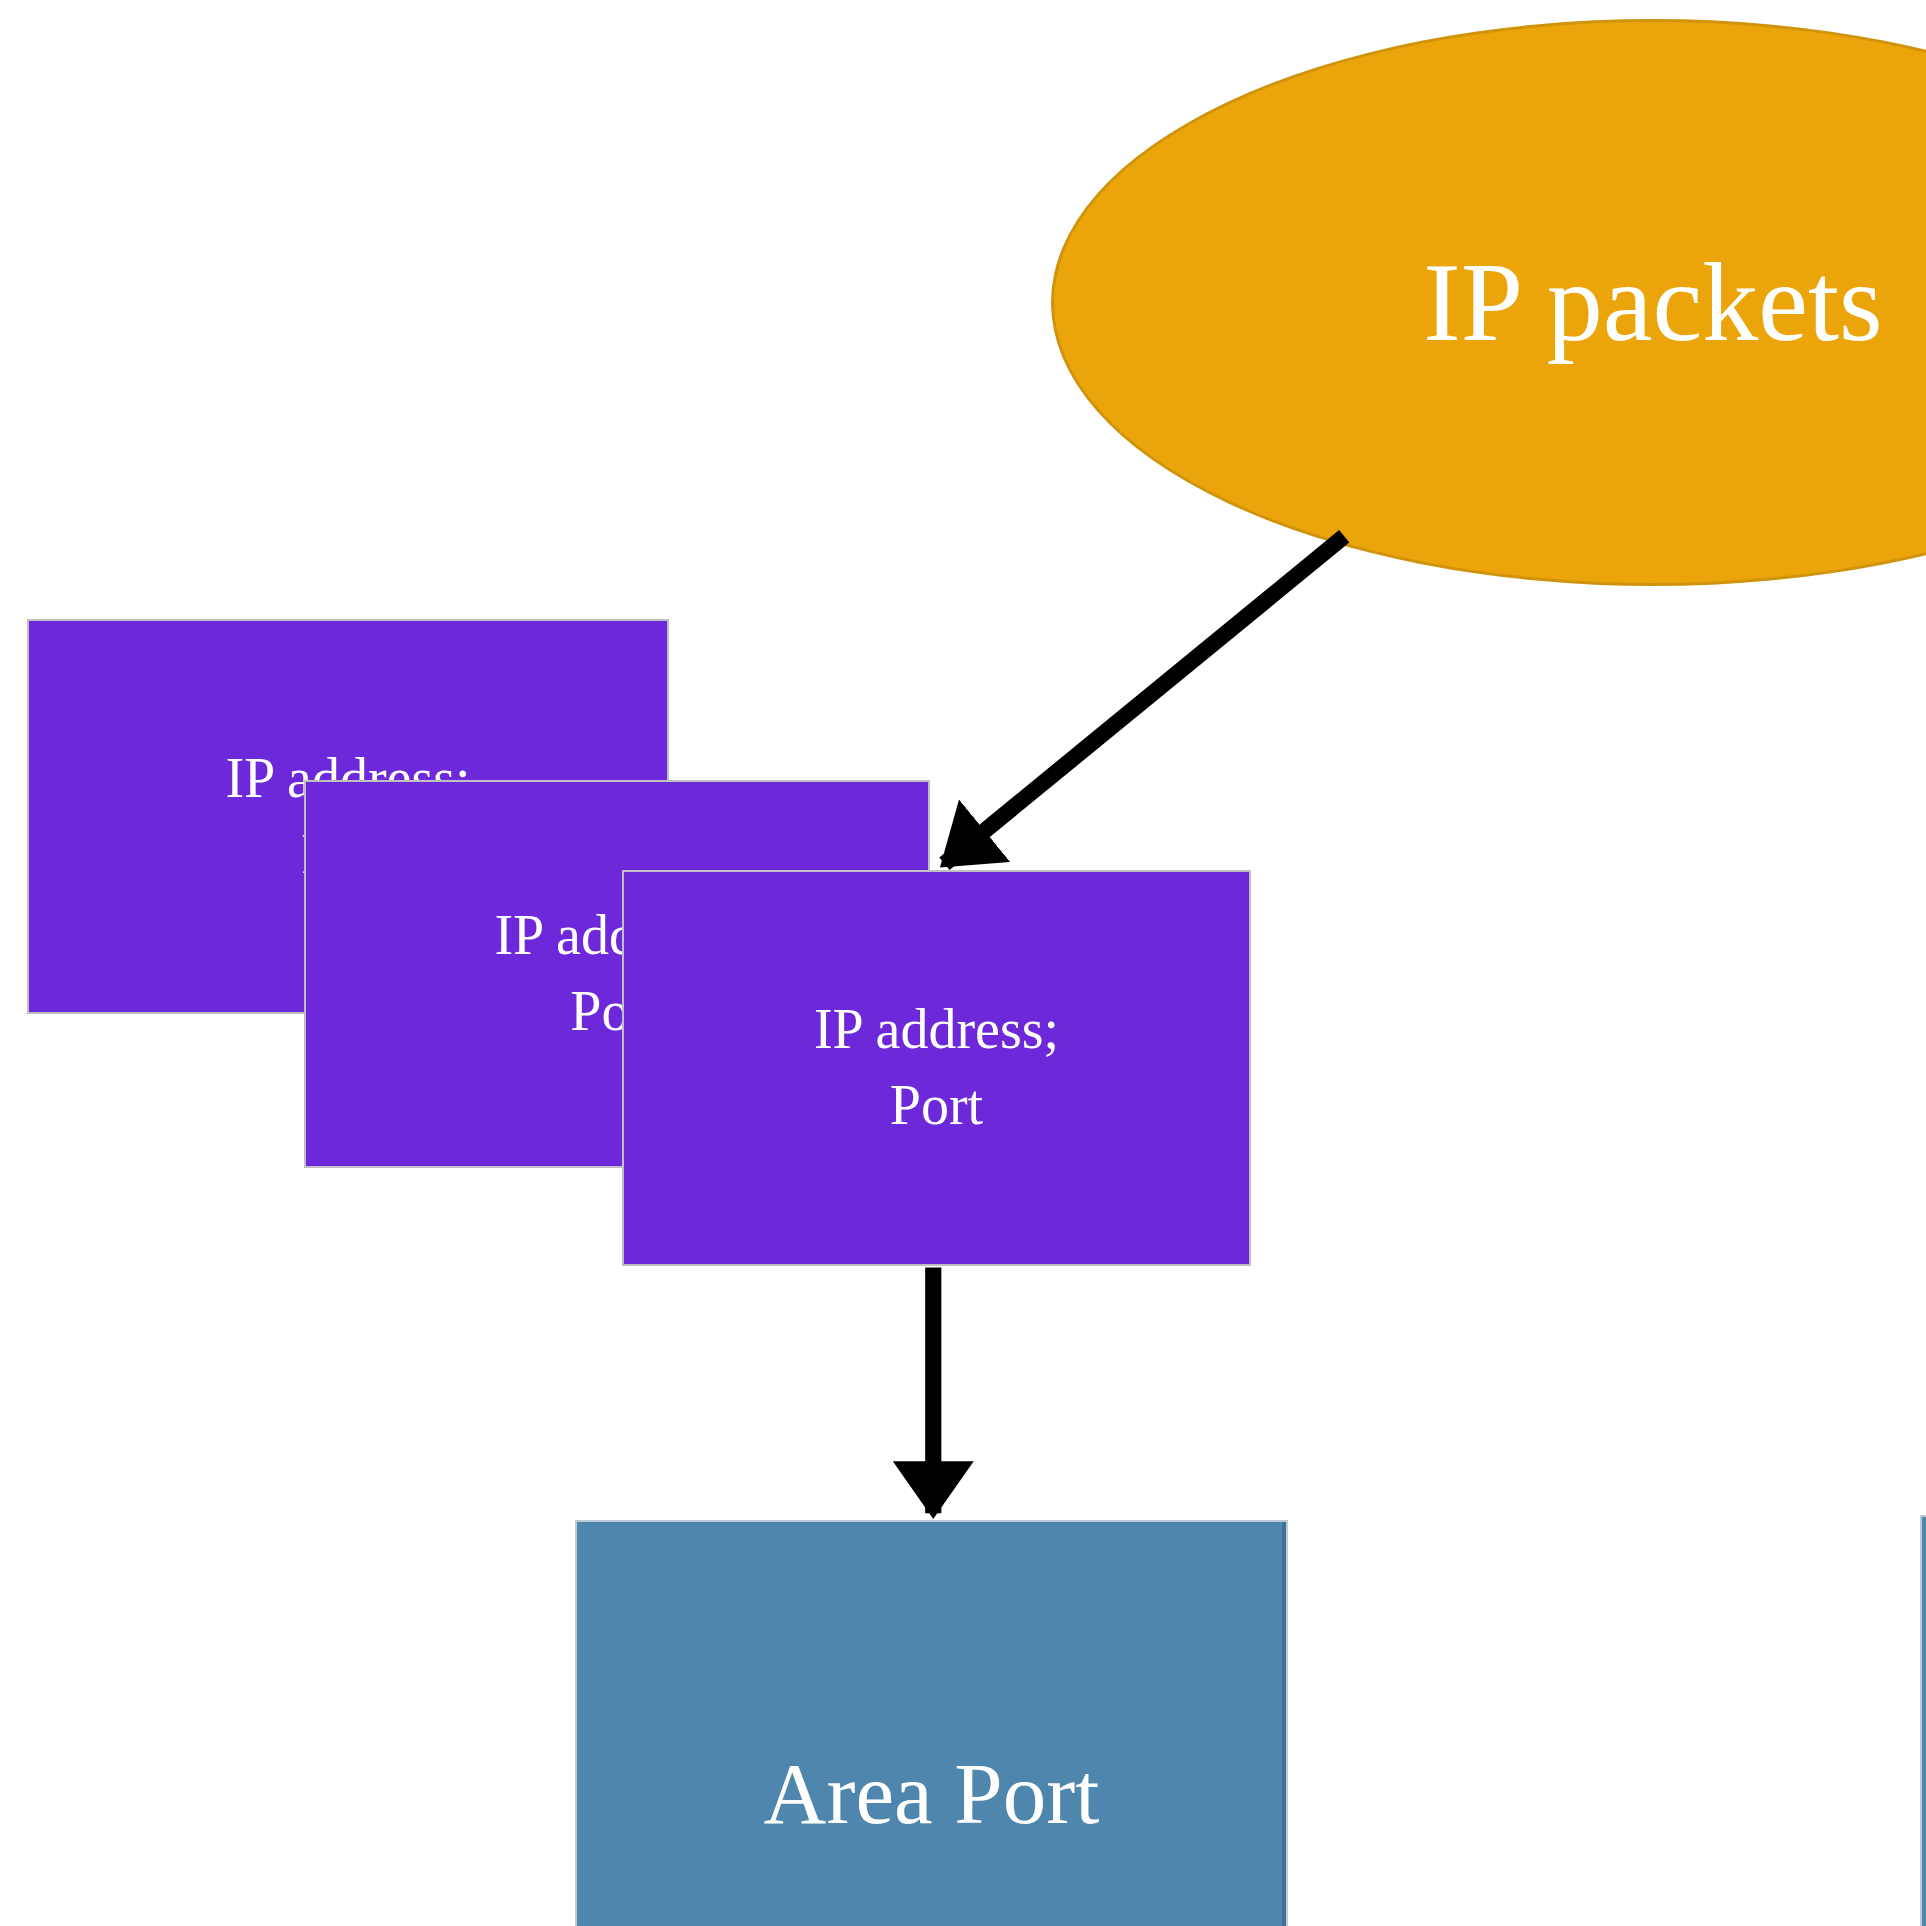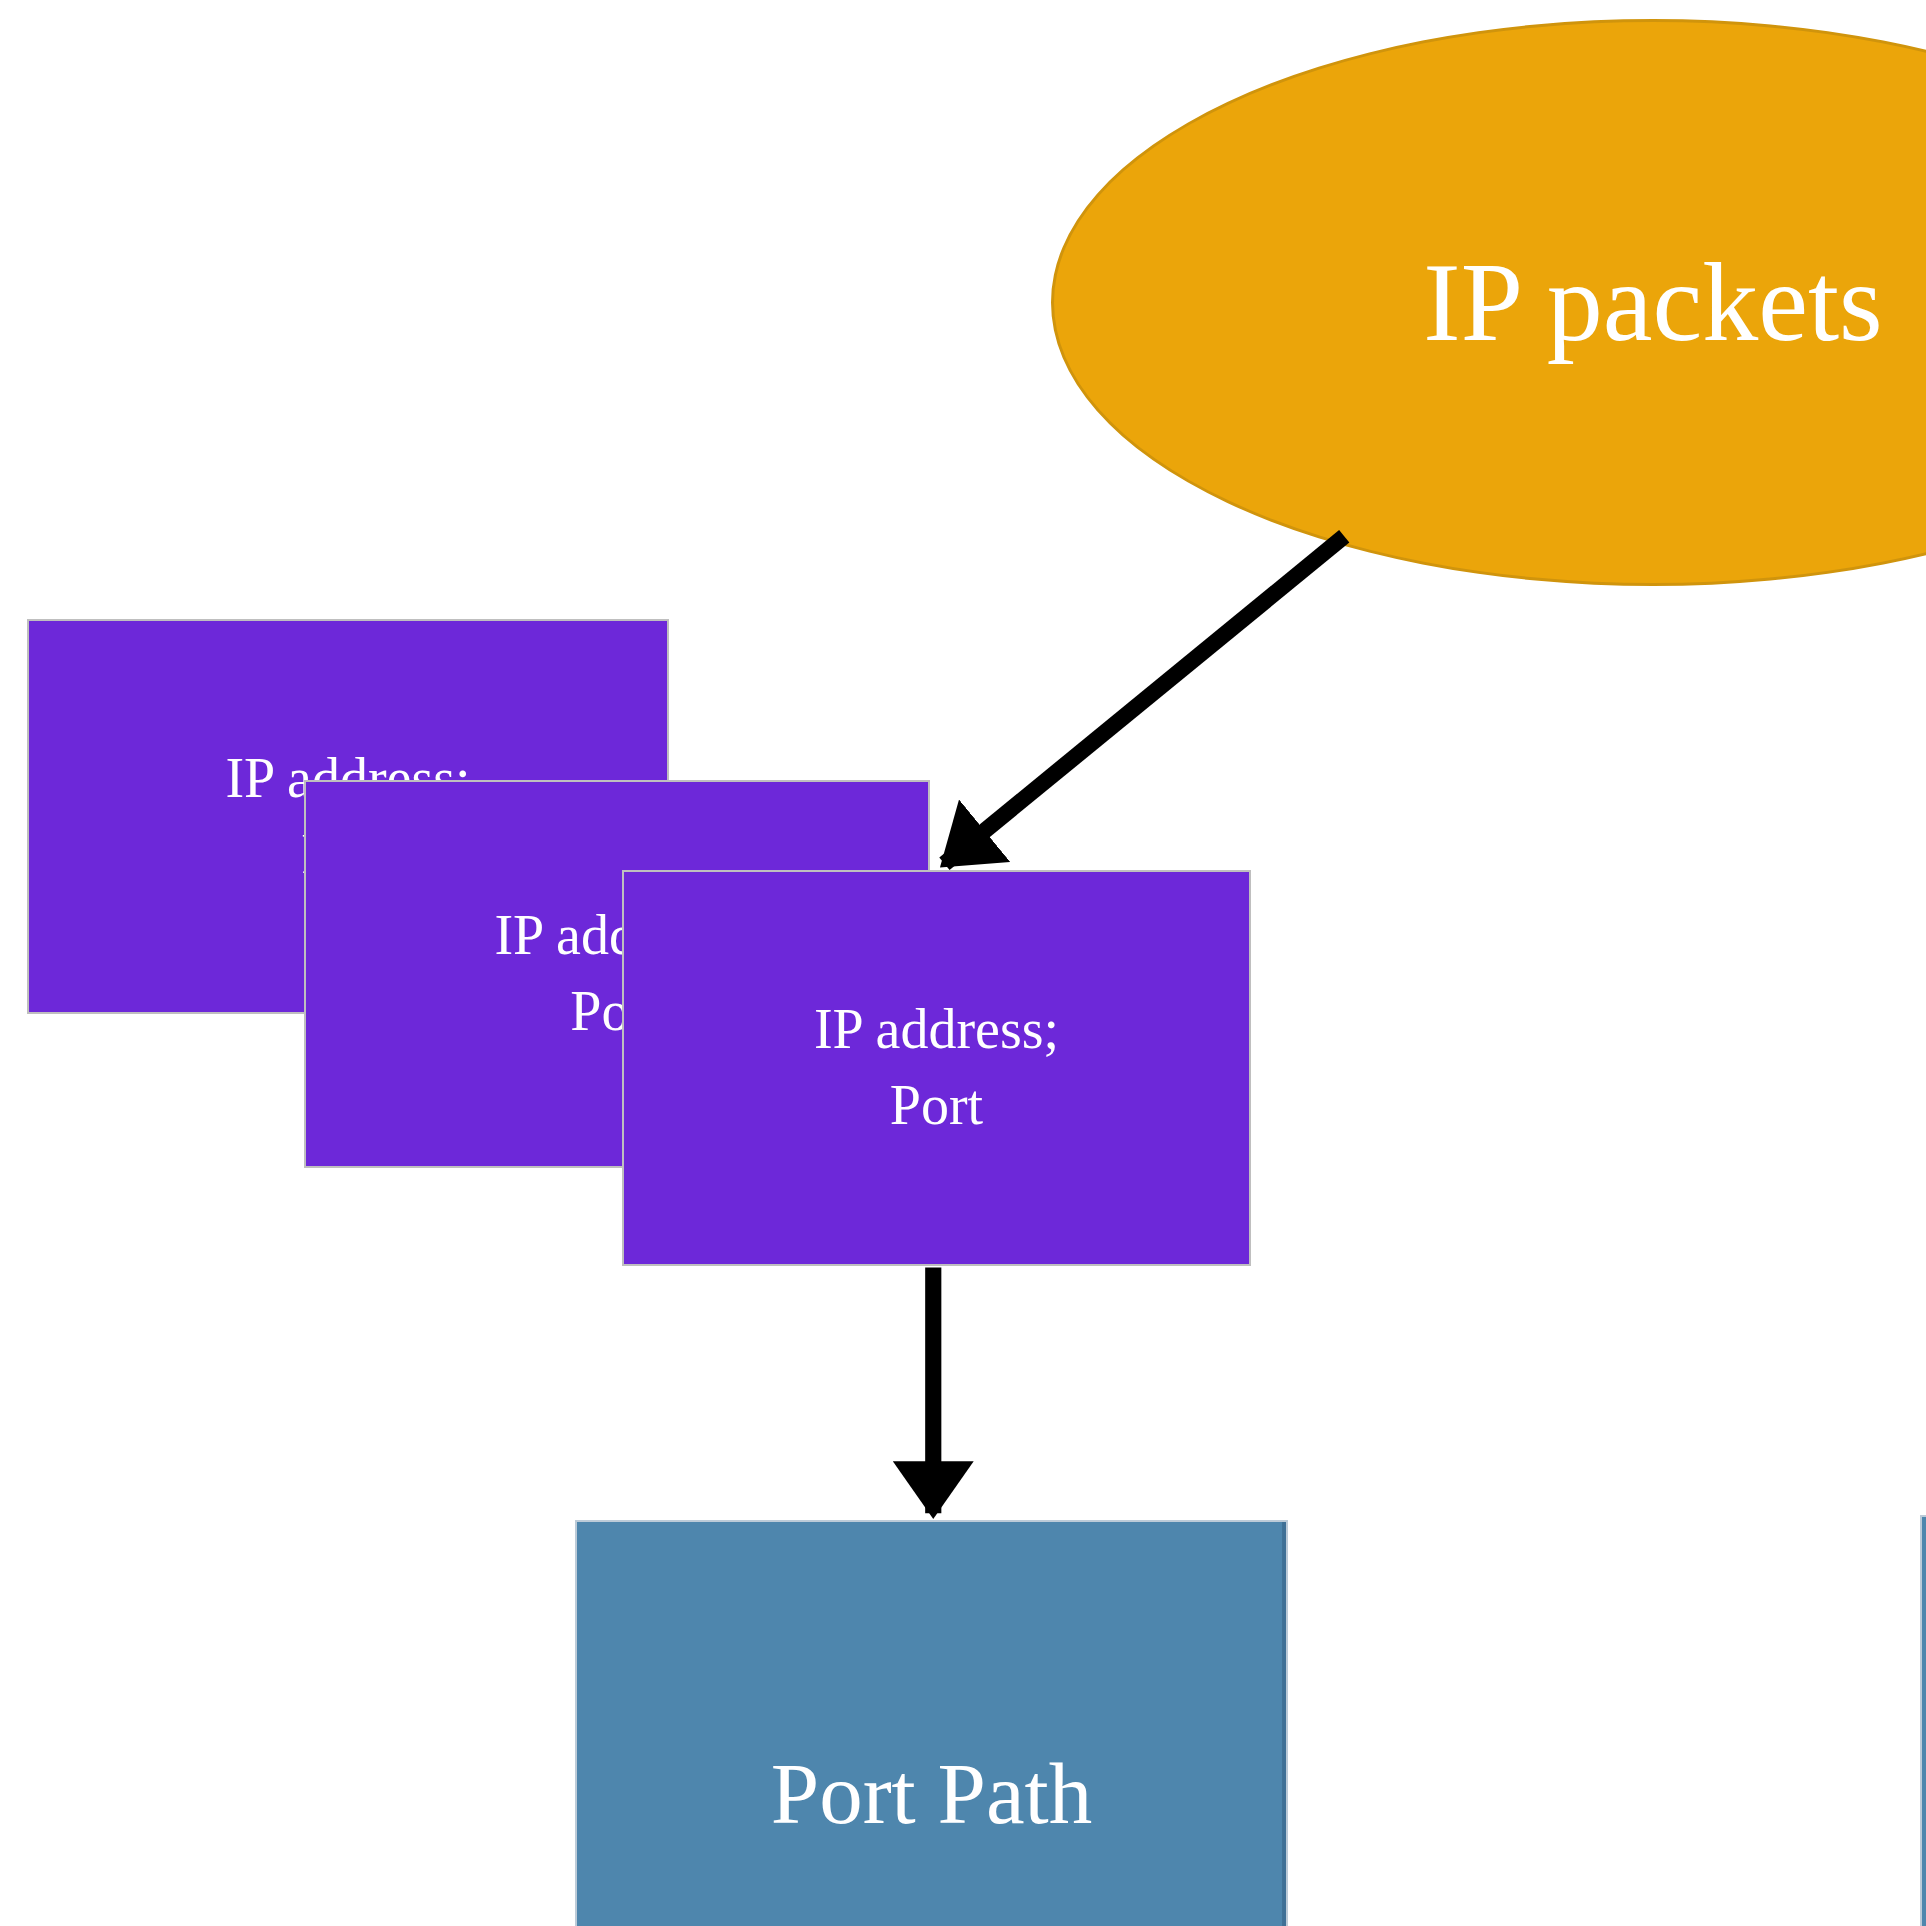--- a/index.html
+++ b/index.html
@@ -88,21 +88,21 @@
     <span>IP address;
 Port</span>
   </div>
 
   <div class="node card card-front">
     <span>IP address;
 Port</span>
   </div>
 
   <div class="node blue-box blue-left">
-    <span>Port Path</span>
+    <span>Area Port</span>
   </div>
 
   <div class="node blue-box blue-right">
     
   </div>
 
   <svg class="connectors" viewBox="0 0 7820 5433" xmlns="http://www.w3.org/2000/svg">
     <defs>
       <marker id="ah" markerUnits="userSpaceOnUse" markerWidth="170" markerHeight="230" refX="135" refY="105" orient="auto">
         <path d="M0,0 L150,105 L0,210 Z" fill="#000000"></path>

